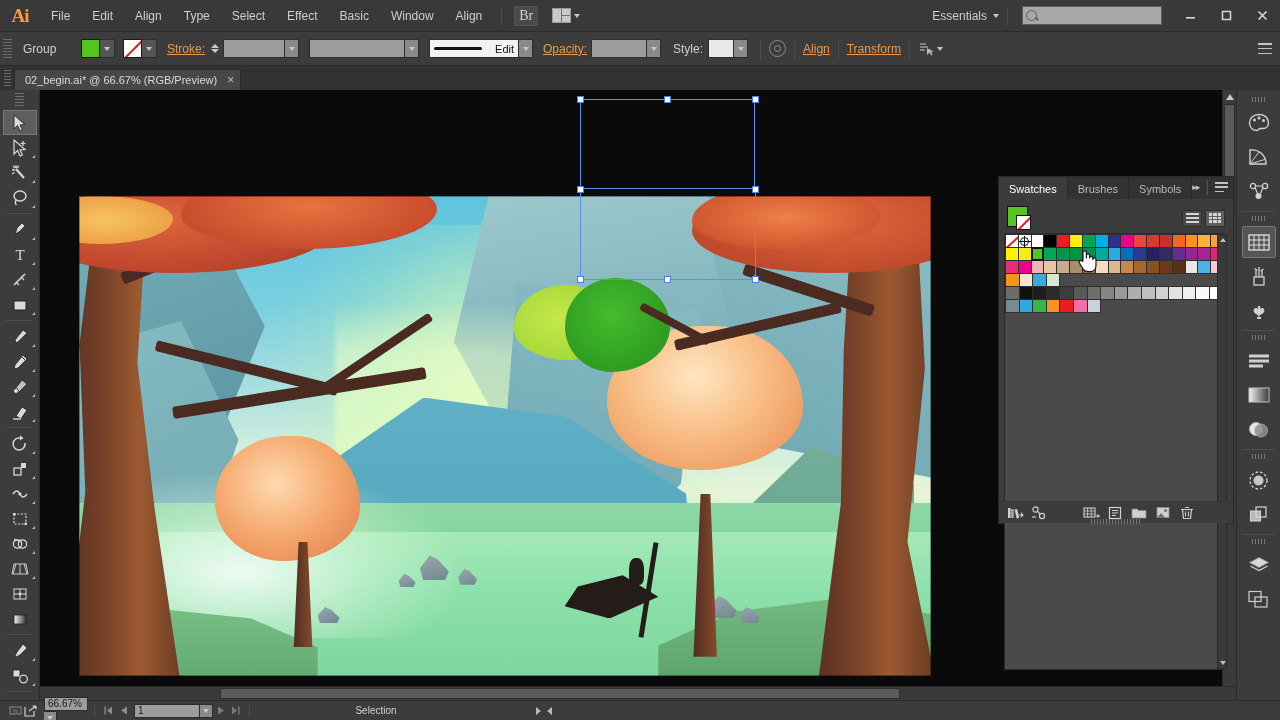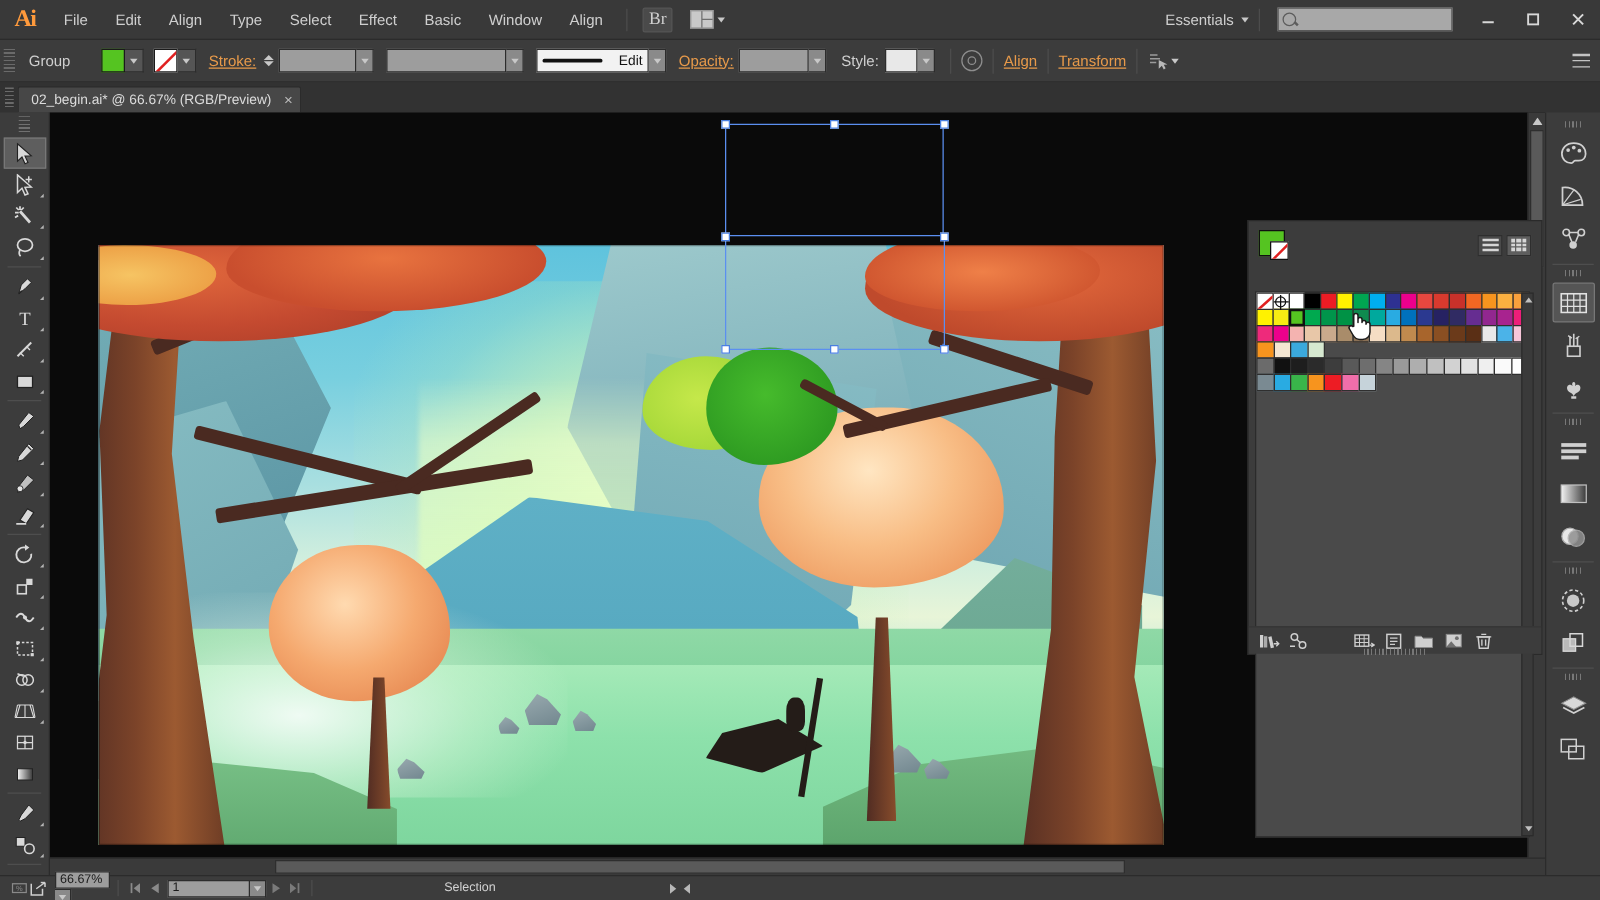--- a/index.html
+++ b/index.html
@@ -772,20 +772,34 @@
       <svg width="8" height="6" viewBox="0 0 8 6">
           <path d="M4 6 L0 0 L8 0 Z" fill="#c8c8c8"></path>
         </svg>
     </div>
   </div>
   <div class="hscroll">
     <div class="hs-thumb"></div>
   </div>
 
   <div class="panel">
+    <div class="panel-tabs">
+      <div class="ptab active">Swatches</div>
+      <div class="ptab">Brushes</div>
+      <div class="ptab">Symbols</div>
+      <div class="ptab-right">
+        <span class="dbl-arrow">▸▸</span>
+        <span style="color:#555;">|</span>
+        <span class="pm-menu">
+            <i></i>
+            <i></i>
+            <i></i>
+          </span>
+      </div>
+    </div>
 
     <div class="panel-top">
       <div class="cur-swatch">
         <div class="cur-fill" id="panel-fill" style="background: rgb(85, 196, 33);"></div>
         <div class="cur-stroke"></div>
       </div>
       <div class="view-btns">
         <div class="vbtn">
           <span class="list-ico">
               <i></i>

